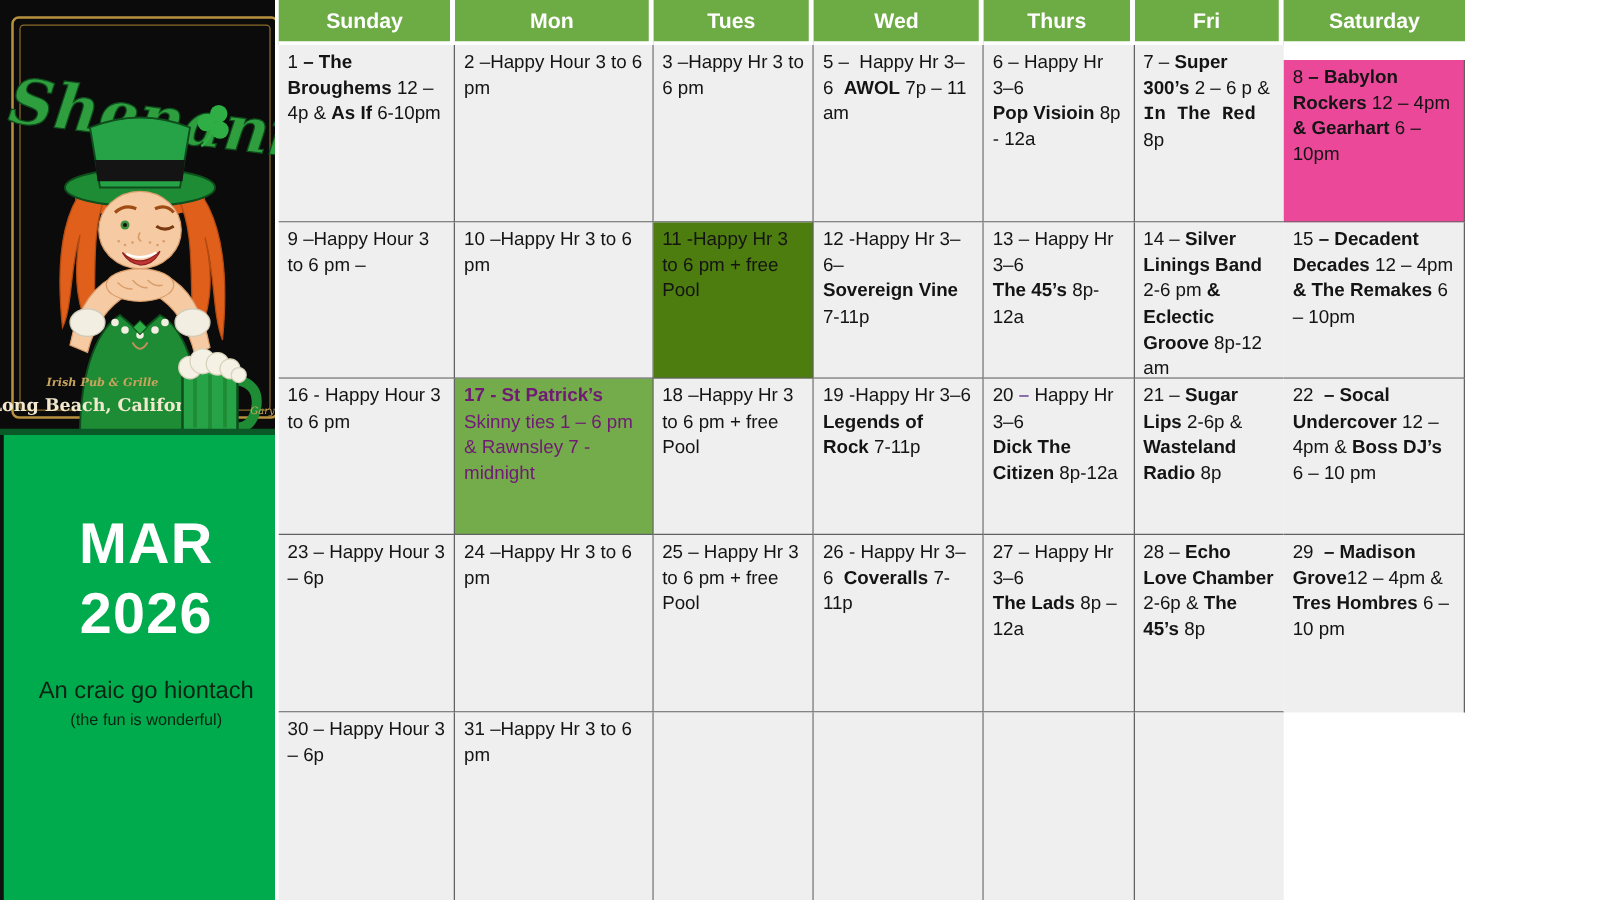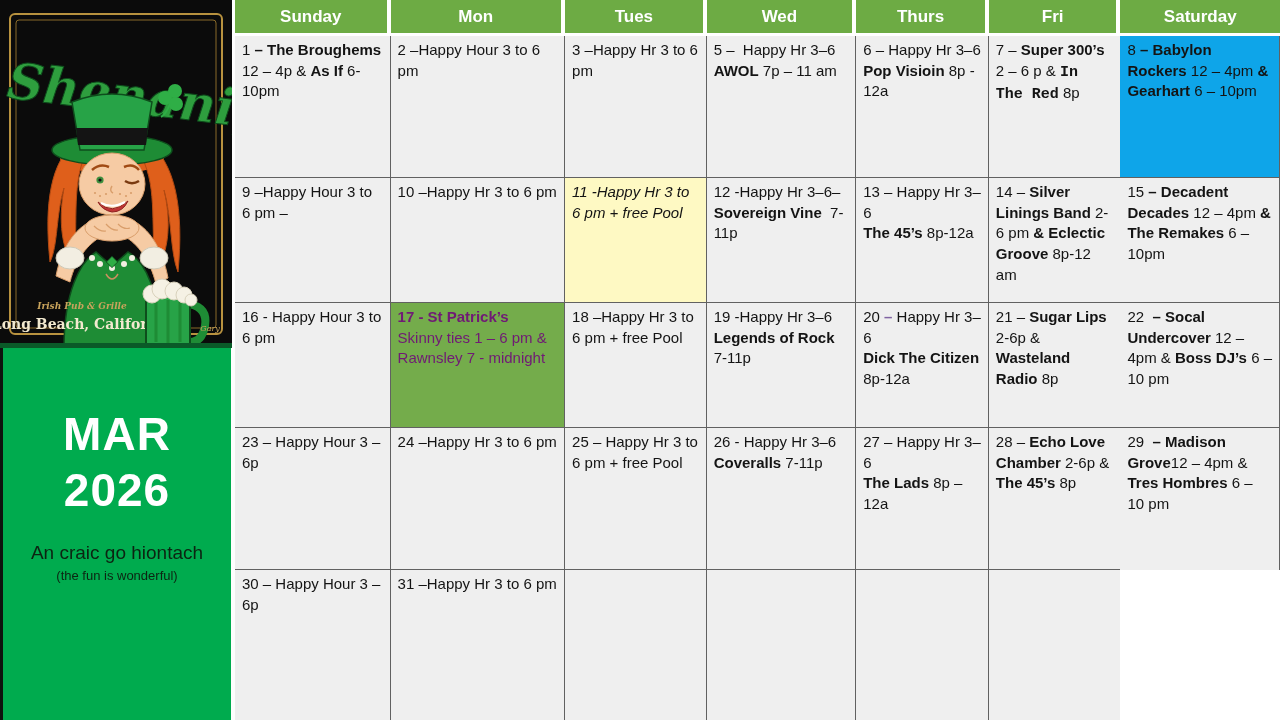--- a/index.html
+++ b/index.html
@@ -13,21 +13,21 @@
   .month-block{
     width:231px;height:372px;background:#00AB4E;box-sizing:border-box;
     border-left:3px solid #0D120E;text-align:center;color:#fff;
   }
   .month-line{font-size:46px;font-weight:700;line-height:1.22;letter-spacing:1px;}
   .month-line:first-of-type{padding-top:58px;}
   .tagline{margin-top:24px;font-size:19px;color:#0C2412;}
   .tagline-sub{margin-top:4px;font-size:13px;color:#0C2412;}
   
   .calendar{
-    position:absolute;left:232px;top:0;width:1048px;height:720px;box-sizing:border-box;
+    position:absolute;left:220px;top:0;width:952px;height:720px;box-sizing:border-box;
     display:grid;border-left:3px solid #fff;background:#fff;
     grid-template-columns:156fr 175fr 142fr 150fr 133fr 132fr 160fr;
     grid-template-rows:36px 142px 125px 125px 142px 150px;
   }
   .hcell{
     background:#6DAB44;color:#fff;font-weight:700;font-size:17px;
     display:flex;align-items:center;justify-content:center;box-sizing:border-box;
     border-right:4px solid #fff;border-bottom:3px solid #fff;
   }
   .hcell.last-col{border-right:none;}
@@ -139,24 +139,24 @@
     <div class="hcell" style="background: rgb(109, 171, 68); color: rgb(255, 255, 255);">Wed</div>
     <div class="hcell" style="background: rgb(109, 171, 68); color: rgb(255, 255, 255);">Thurs</div>
     <div class="hcell" style="background: rgb(109, 171, 68); color: rgb(255, 255, 255);">Fri</div>
     <div class="hcell last-col" style="background: rgb(109, 171, 68); color: rgb(255, 255, 255);">Saturday</div>
     <div class="cell" style="background: rgb(239, 239, 239);"><span>1 </span><span style="font-weight: 700;">– The Broughems</span><span> 12 – 4p &amp; </span><span style="font-weight: 700;">As If</span><span> 6-10pm</span></div>
     <div class="cell" style="background: rgb(239, 239, 239);"><span>2 –Happy Hour 3 to 6 pm</span></div>
     <div class="cell" style="background: rgb(239, 239, 239);"><span>3 –Happy Hr 3 to 6 pm</span></div>
     <div class="cell" style="background: rgb(239, 239, 239);"><span>5 –  Happy Hr 3–6  </span><span style="font-weight: 700;">AWOL</span><span> 7p – 11 am</span></div>
     <div class="cell" style="background: rgb(239, 239, 239);"><span>6 – Happy Hr 3–6</span><br><span style="font-weight: 700;">Pop Visioin</span><span> 8p - 12a</span></div>
     <div class="cell last-col" style="background: rgb(239, 239, 239);"><span>7 – </span><span style="font-weight: 700;">Super 300’s</span><span> 2 – 6 p &amp; </span><span style="font-weight: 700; font-family: Liberation Mono, monospace;">In The Red</span><span> 8p</span></div>
-    <div class="cell" style="background: #0ea5e9;"><span>8 </span><span style="font-weight: 700;">– Babylon Rockers</span><span> 12 – 4pm </span><span style="font-weight: 700;">&amp; Gearhart</span><span> 6 – 10pm</span></div>
+    <div class="cell" style="background: #ec4899; margin-top: 12px;"><span>8 </span><span style="font-weight: 700;">– Babylon Rockers</span><span> 12 – 4pm </span><span style="font-weight: 700;">&amp; Gearhart</span><span> 6 – 10pm</span></div>
     <div class="cell" style="background: rgb(239, 239, 239);"><span>9 –Happy Hour 3 to 6 pm –</span></div>
     <div class="cell" style="background: rgb(239, 239, 239);"><span>10 –Happy Hr 3 to 6 pm</span></div>
-    <div class="cell" style="background: #fef9c3; font-style: italic;"><span>11 -Happy Hr 3 to 6 pm + free Pool</span></div>
+    <div class="cell" style="background: #4d7c0f;"><span>11 -Happy Hr 3 to 6 pm + free Pool</span></div>
     <div class="cell" style="background: rgb(239, 239, 239);"><span>12 -Happy Hr 3–6–</span><br><span style="font-weight: 700;">Sovereign Vine</span><span>  7-11p</span></div>
     <div class="cell" style="background: rgb(239, 239, 239);"><span>13 – Happy Hr 3–6</span><br><span style="font-weight: 700;">The 45’s</span><span> 8p-12a</span></div>
     <div class="cell last-col" style="background: rgb(239, 239, 239);"><span>14 – </span><span style="font-weight: 700;">Silver Linings Band</span><span> 2-6 pm </span><span style="font-weight: 700;">&amp; Eclectic Groove</span><span> 8p-12 am</span></div>
     <div class="cell" style="background: rgb(239, 239, 239);"><span>15 </span><span style="font-weight: 700;">– Decadent Decades</span><span> 12 – 4pm </span><span style="font-weight: 700;">&amp; The Remakes</span><span> 6 – 10pm</span></div>
     <div class="cell" style="background: rgb(239, 239, 239);"><span>16 - Happy Hour 3 to 6 pm</span></div>
     <div class="cell highlight" style="background: rgb(116, 172, 75);"><span style="font-weight: 700;">17 - St Patrick’s</span><br><span>Skinny ties 1 – 6 pm &amp; Rawnsley 7 - midnight</span></div>
     <div class="cell" style="background: rgb(239, 239, 239);"><span>18 –Happy Hr 3 to 6 pm + free Pool</span></div>
     <div class="cell" style="background: rgb(239, 239, 239);"><span>19 -Happy Hr 3–6  </span><span style="font-weight: 700;">Legends of Rock</span><span> 7-11p</span></div>
     <div class="cell" style="background: rgb(239, 239, 239);"><span>20 </span><span style="font-weight: 700; color: rgb(128, 100, 162);">–</span><span> Happy Hr 3–6</span><br><span style="font-weight: 700;">Dick The Citizen</span><span> 8p-12a</span></div>
     <div class="cell last-col" style="background: rgb(239, 239, 239);"><span>21 – </span><span style="font-weight: 700;">Sugar Lips</span><span> 2-6p &amp; </span><span style="font-weight: 700;">Wasteland Radio</span><span> 8p</span></div>

